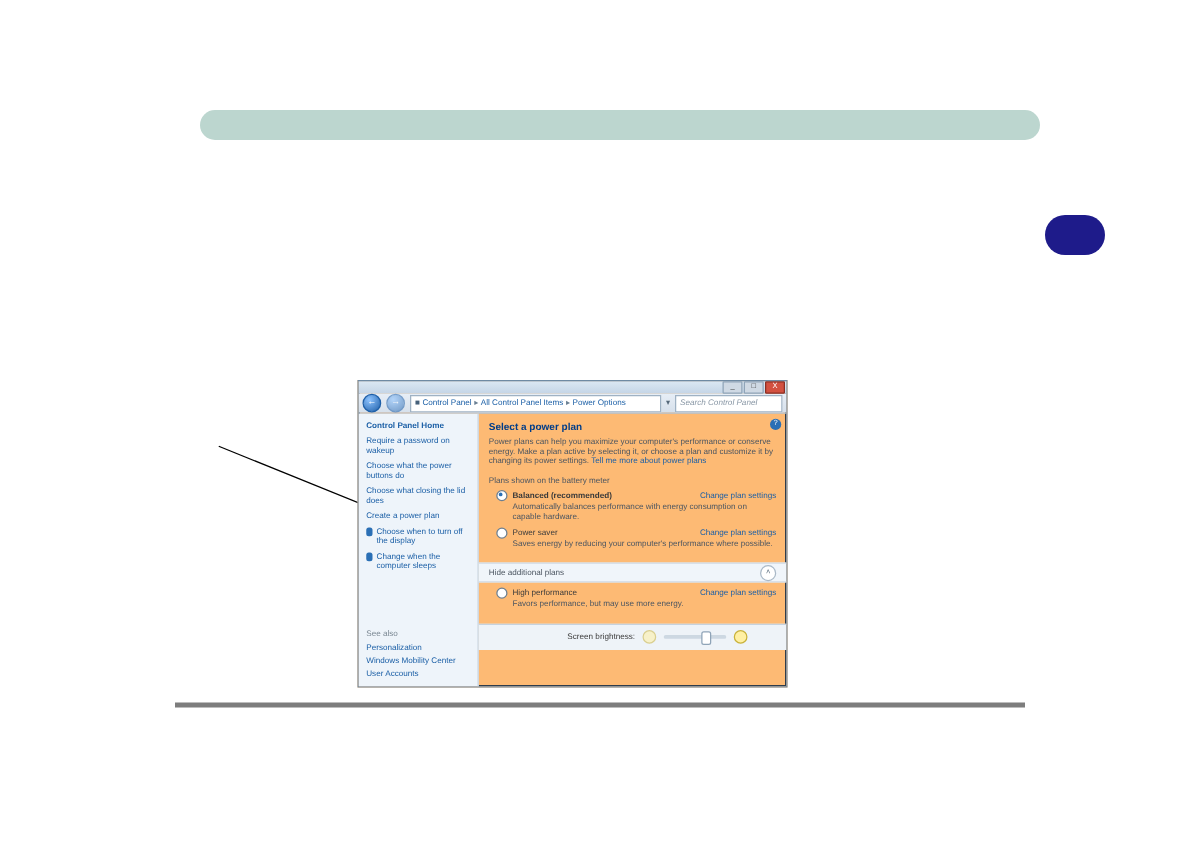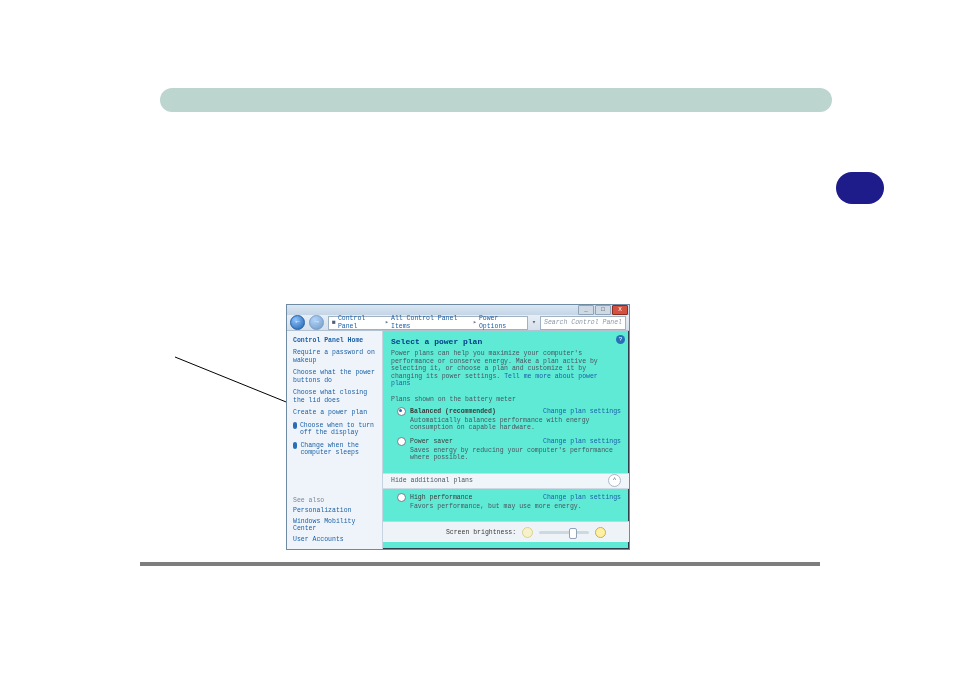--- a/index.html
+++ b/index.html
@@ -37,26 +37,25 @@
     left:165px; top:342px;
     pointer-events: none;
   }
 
   .window {
     position: absolute;
     left: 286px;
     top: 304px;
     width: 342px;
     height: 244px;
-    background: #5eead4;
+    background: #fdba74;
     border: 1px solid #6f8aa3;
     box-shadow: 0 0 0 1px #2e3c4b inset;
     font-size: 6.5px;
     line-height: 1.15;
-    font-family: Liberation Mono, monospace;
   }
   .titlebar {
     height: 10px;
     background: linear-gradient(#dbe7f3,#c4d5e6);
     display:flex;
     justify-content:flex-end;
     align-items:center;
     gap:1px;
     padding:1px 1px;
     box-sizing:border-box;

